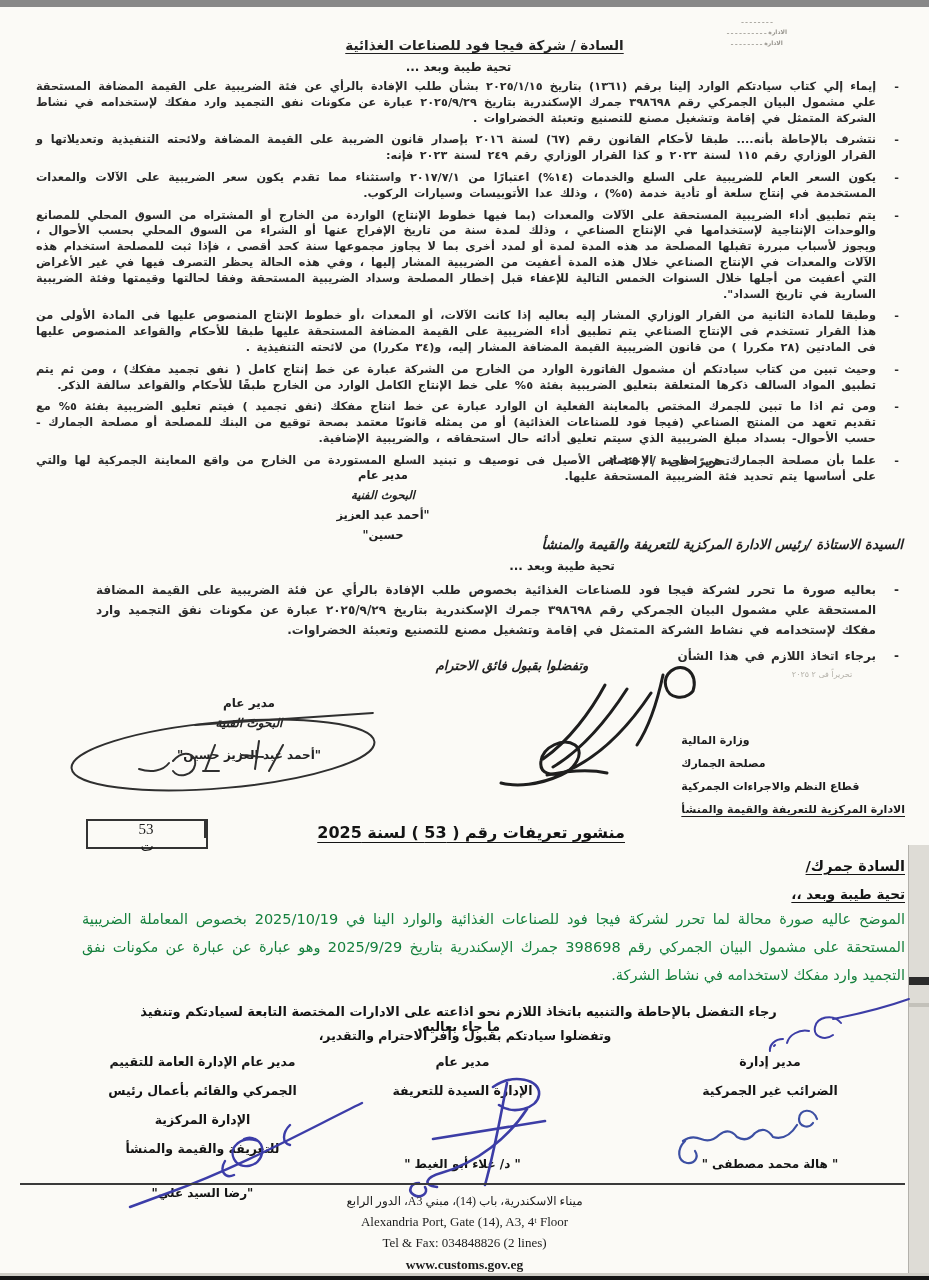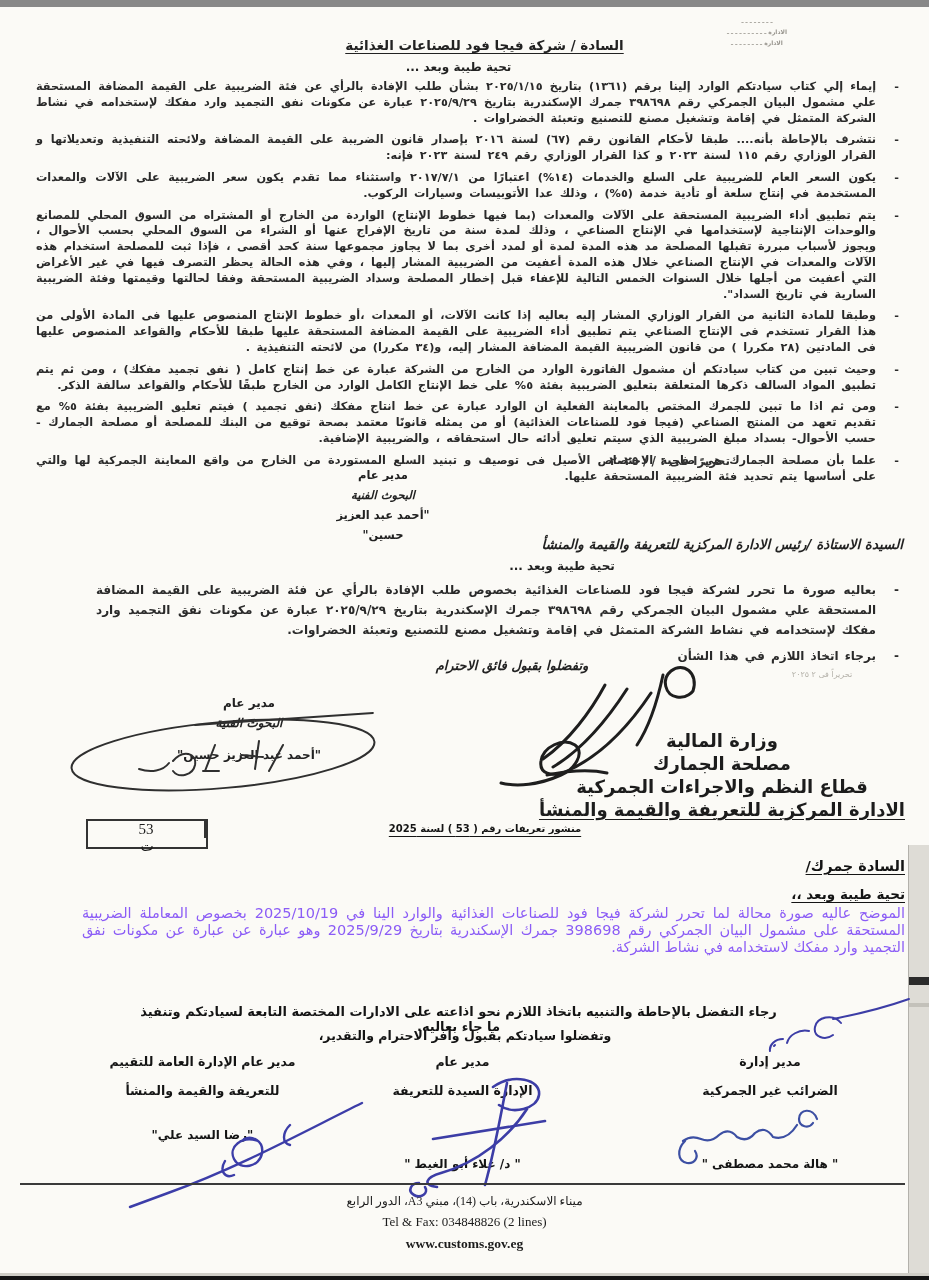--- a/index.html
+++ b/index.html
@@ -40,38 +40,38 @@
     font-weight:bold;font-size:12px;}
   .l2-bullets{position:absolute;top:563px;right:30px;left:96px;font-size:12px;font-weight:bold;
     line-height:20px;color:#2a2a2a;word-spacing:2px;margin-top:10px;}
   .l2-closing{position:absolute;top:651px;left:392px;width:240px;text-align:center;
     font-weight:bold;font-style:italic;font-size:13px;}
   .l2-faint-date{position:absolute;top:663px;left:752px;width:140px;font-size:8px;color:#b3b0a8;
     text-align:center;filter:blur(.3px);}
   .l2-sig{top:686px;left:118px;width:262px;font-size:12px;}
   .l2-sig .struck{font-style:italic;}
   
-  .letterhead{position:absolute;top:722px;right:24px;text-align:center;font-weight:bold;
-    font-size:18px;line-height:23px;color:#1c1c1c;}
+  .letterhead{position:absolute;top:722px;right:24px;text-align:left;font-weight:bold;
+    font-size:11px;line-height:23px;color:#1c1c1c;}
   .letterhead .ul{text-decoration:underline;text-underline-offset:3px;}
   
   .ref-box{position:absolute;top:812px;left:86px;width:118px;height:26px;border:2px solid #333;
     display:flex;direction:ltr;font-weight:normal;flex-direction:column;}
   .ref-box .cell{flex:1;display:flex;align-items:center;justify-content:center;
     font-size:14px;color:#1c1c1c;}
   .ref-box .cell.num{font-family:"Liberation Serif",serif;font-size:15px;border-right:2px solid #333;}
   .circ-heading{position:absolute;top:816px;left:345px;width:280px;text-align:center;
-    font-weight:bold;font-size:10px;text-decoration:underline;text-underline-offset:4px;
+    font-weight:bold;font-size:16px;text-decoration:underline;text-underline-offset:4px;
     color:#141414;white-space:nowrap;}
   .circ-addressee{position:absolute;top:851px;right:24px;font-weight:bold;font-size:14.5px;
     text-decoration:underline;text-underline-offset:3px;color:#141414;}
   .circ-greeting{position:absolute;top:879px;right:24px;font-weight:bold;font-size:13.5px;
     text-decoration:underline;text-underline-offset:3px;color:#141414;}
-  .circ-body{position:absolute;top:898px;right:24px;left:82px;font-size:14.5px;line-height:17px;
-    text-align:justify;color:#8b5cf6;}
+  .circ-body{position:absolute;top:898px;right:24px;left:82px;font-size:14.5px;line-height:28px;
+    text-align:justify;color:#15803d;}
   .circ-request{position:absolute;top:997px;left:140px;right:152px;text-align:center;
     font-weight:bold;font-size:13px;color:#141414;}
   .circ-closing{position:absolute;top:1021px;left:300px;width:330px;text-align:center;
     font-weight:bold;font-size:12.5px;color:#141414;}
   .ccol{position:absolute;top:1040px;text-align:center;font-weight:bold;font-size:12.5px;
     line-height:29px;color:#141414;}
   .ccol .name{font-size:12px;}
   .ccol-right{left:655px;width:230px;}
   .ccol-center{left:350px;width:225px;}
   .ccol-left{left:90px;width:225px;}
@@ -232,20 +232,21 @@
     <div>الضرائب غير الجمركية</div>
     <div class="name">" هالة محمد مصطفى "</div>
   </div>
   <div class="ccol ccol-center">
     <div>مدير عام</div>
     <div>الإدارة السيدة للتعريفة</div>
     <div class="name">" د/ علاء أبو الغيط "</div>
   </div>
   <div class="ccol ccol-left">
     <div>مدير عام الإدارة العامة للتقييم</div>
+    <div>الجمركي والقائم بأعمال رئيس الإدارة المركزية</div>
     <div>للتعريفة والقيمة والمنشأ</div>
     <div class="name">"رضا السيد علي"</div>
   </div>
 
   <svg class="svg-sig-right" width="195" height="70" viewBox="0 0 195 70">
     <g fill="none" stroke="#3c4fa3" stroke-width="2.2" stroke-linecap="round">
       <path d="M182 24 c-4 -12 -18 -10 -18 0 c0 8 10 10 14 4"></path>
       <path d="M162 30 q-10 16 -24 12 q-8 -12 -18 -4 q-8 10 -18 4 q-8 -10 -18 -2 q-8 8 -18 4 q-10 -4 -18 2"></path>
       <path d="M50 46 c-8 8 -8 20 2 22 c8 1 12 -6 8 -12"></path>
     </g>
@@ -263,17 +264,18 @@
     <g fill="none" stroke="#3c3da8" stroke-width="2.4" stroke-linecap="round">
       <path d="M272 14 C215 42 150 78 78 104 L40 118"></path>
       <path d="M168 52 c-16 -6 -30 6 -24 18 c6 12 26 8 28 -6 c2 -12 -10 -18 -18 -14"></path>
       <path d="M200 36 c-8 8 -8 18 0 20 M135 72 c-6 10 0 18 9 14"></path>
     </g>
   </svg>
 
   <div class="divider"></div>
   <div class="footer">
     <div class="ar">ميناء الاسكندرية، باب (14)، مبني A3، الدور الرابع</div>
+    <div class="en" dir="ltr">Alexandria Port, Gate (14), A3, 4ᵗ Floor</div>
     <div class="tel" dir="ltr">Tel &amp; Fax: 034848826 (2 lines)</div>
     <div class="web" dir="ltr">www.customs.gov.eg</div>
   </div>
 
 </div>
 
 </body></html>

